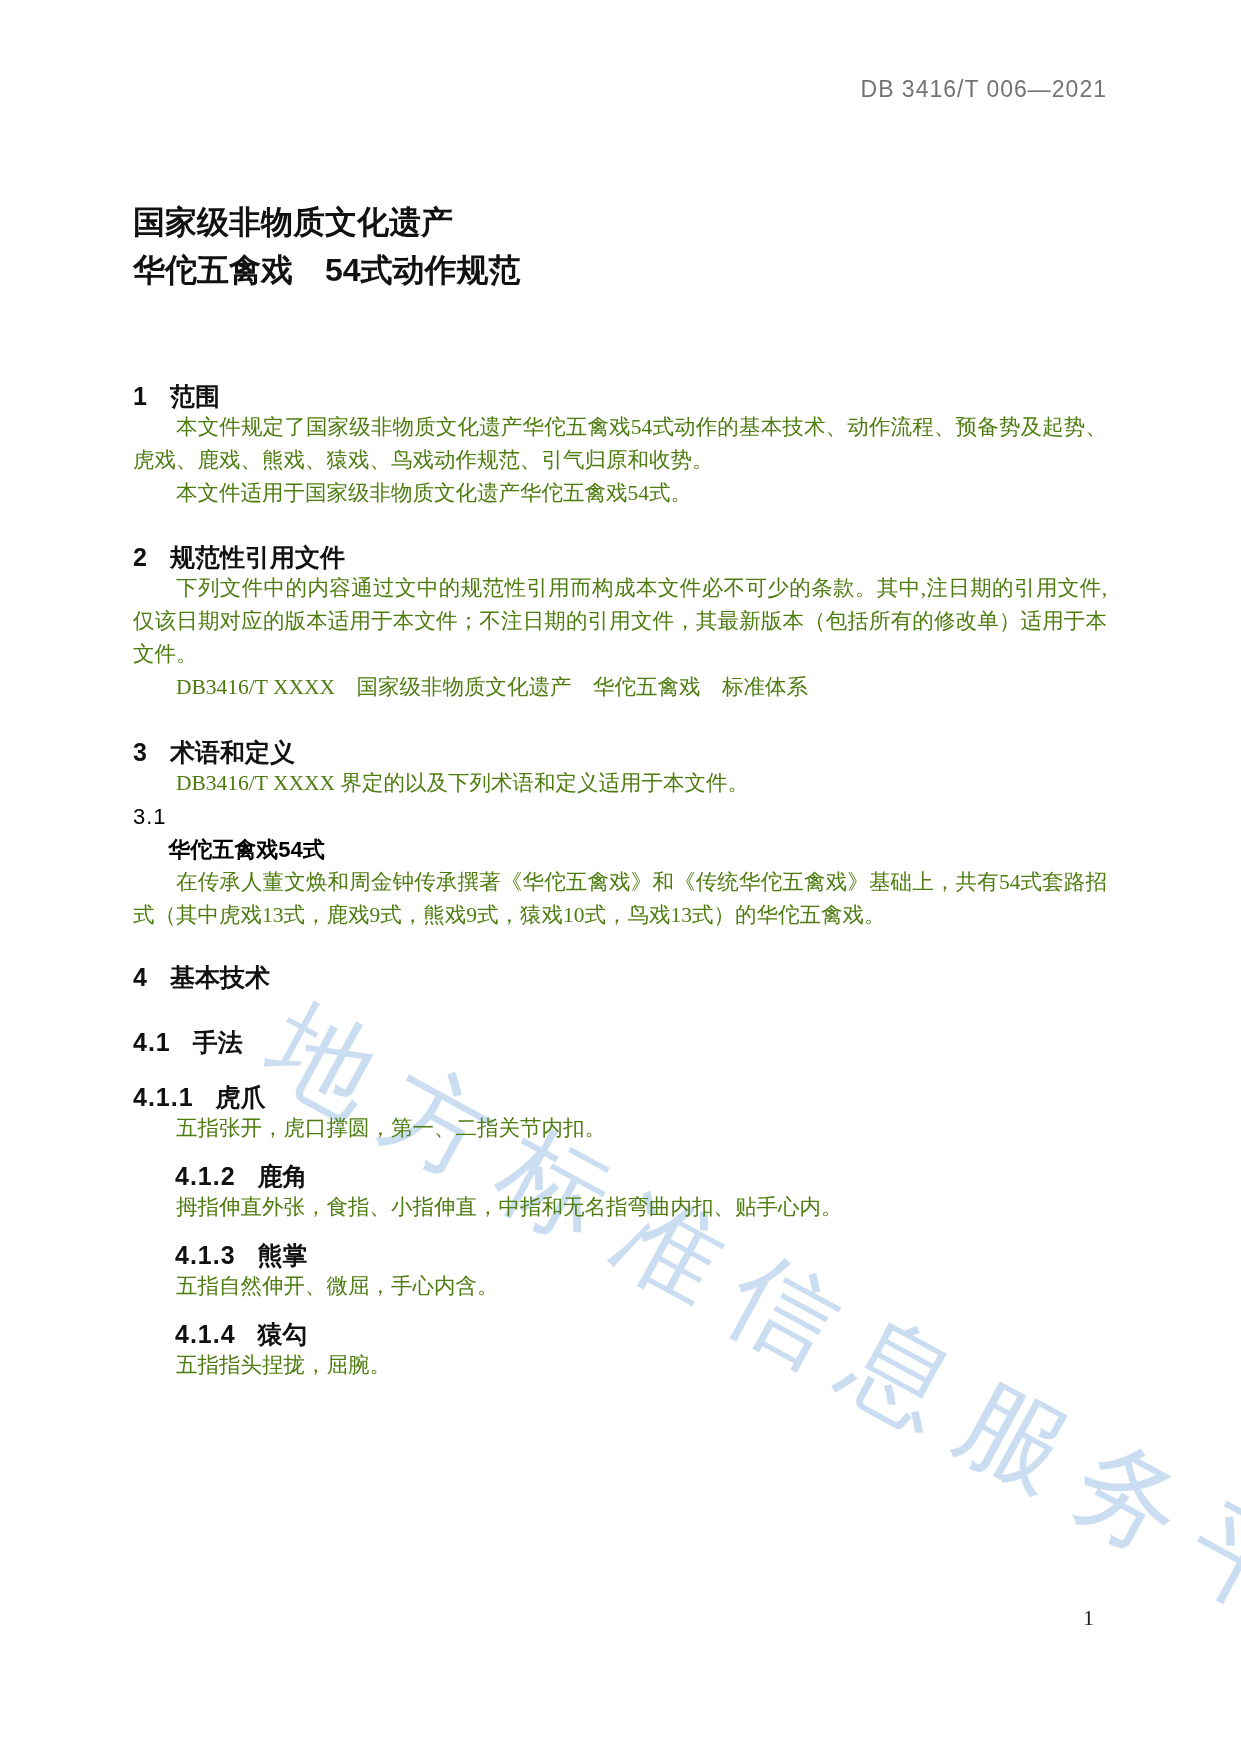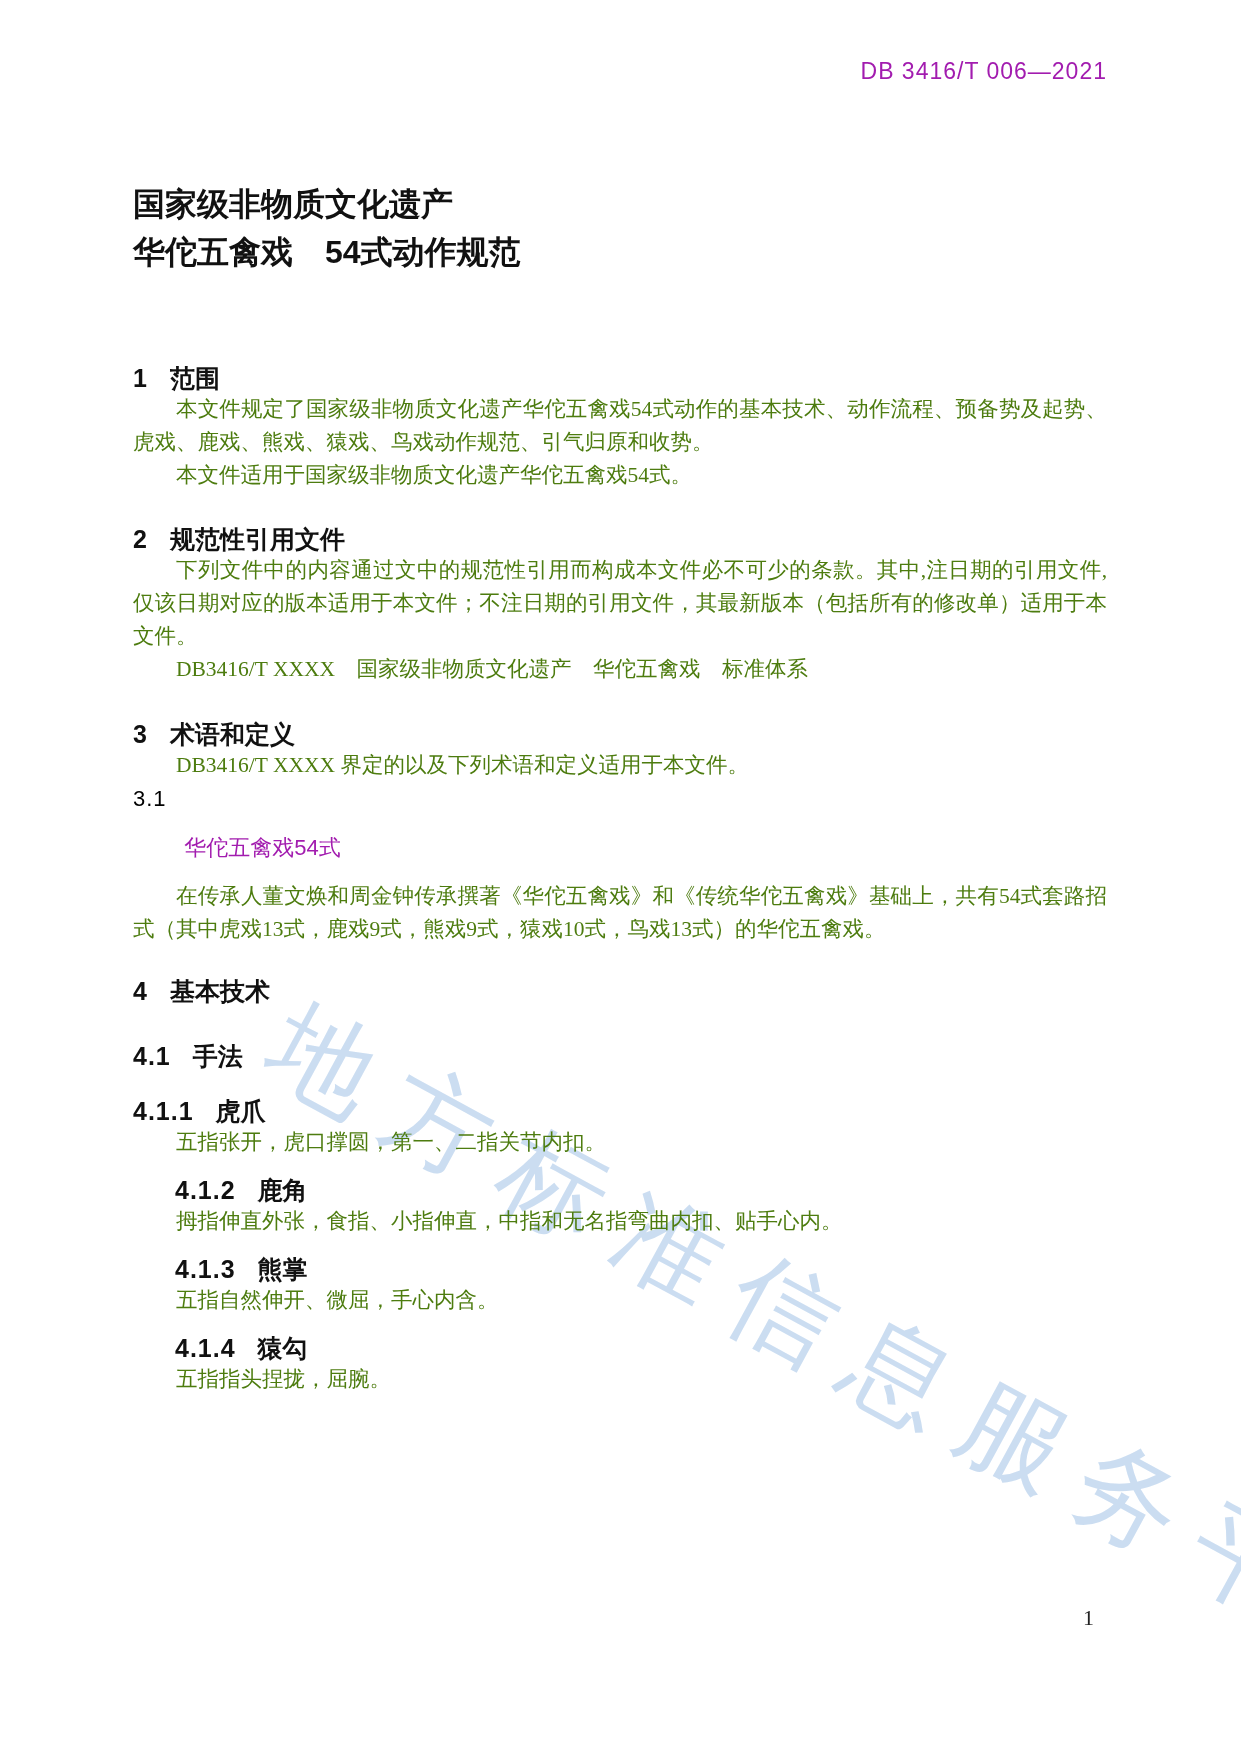--- a/index.html
+++ b/index.html
@@ -31,27 +31,27 @@
     z-index: 0;
     font-weight: 400;
     pointer-events: none;
   }
   .content {
     position: relative;
     z-index: 1;
     padding: 0 134px 0 133px;
   }
   .doc-number {
-    padding-top: 58px;
+    padding-top: 76px;
     text-align: right;
     font-family: "Liberation Sans", "DejaVu Sans", sans-serif;
     font-size: 23px;
     font-weight: 500;
     letter-spacing: 1px;
-    color: #a21caf;
+    color: #737373;
   }
   .title {
     margin: 95px 0 0 0;
     text-align: left;
     font-family: "Liberation Sans", "DejaVu Sans", sans-serif;
     font-size: 32px;
     font-weight: bold;
     line-height: 48px;
     color: #111;
   }
@@ -68,25 +68,25 @@
     font-family: "Liberation Sans", "DejaVu Sans", sans-serif;
     font-size: 22px;
     font-weight: normal;
     line-height: 33px;
     letter-spacing: 1px;
     color: #000000;
   }
   .term {
     font-family: "Liberation Sans", "DejaVu Sans", sans-serif;
     font-size: 22px;
-    font-weight: normal;
+    font-weight: bold;
     line-height: 33px;
     text-indent: 1.6em;
-    margin: 16px;
-    color: #a21caf;
+    margin: 0;
+    color: #000000;
   }
   p.body {
     margin: 0;
     font-size: 21.5px;
     line-height: 33px;
     text-align: justify;
     color: #4d7c0f;
   }
   p.body.indent { text-indent: 2em; }
   .page-number {

